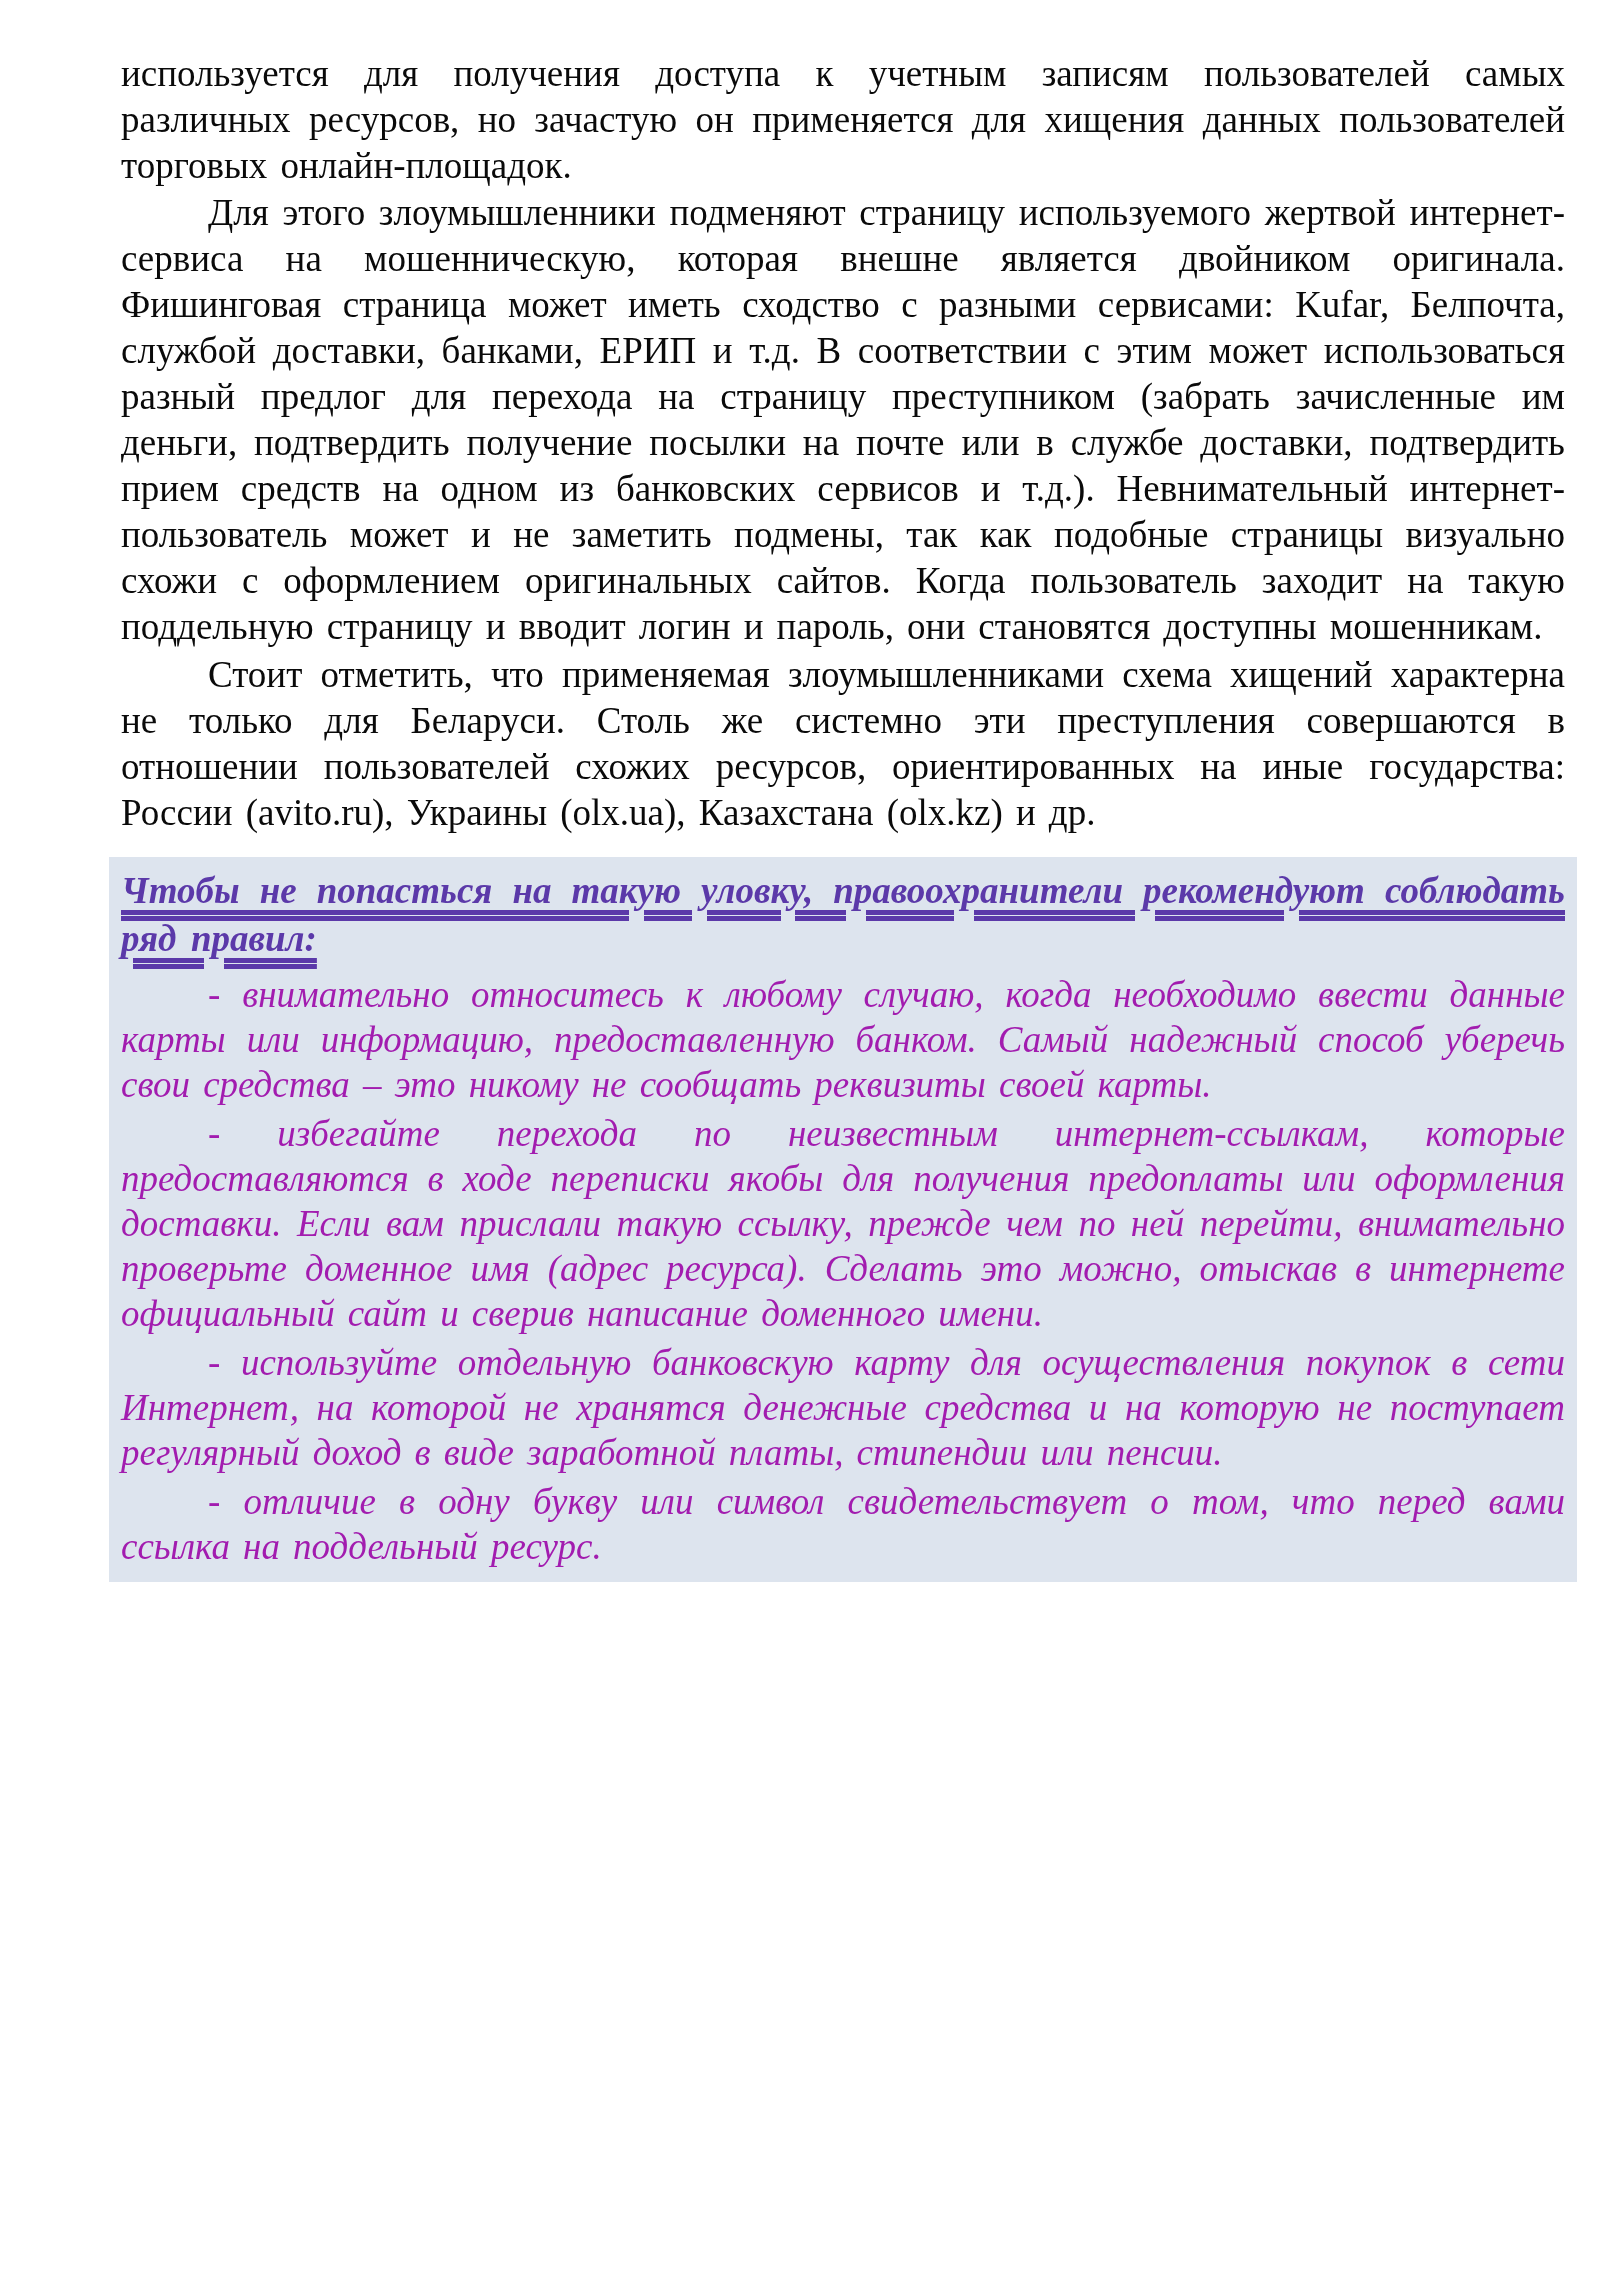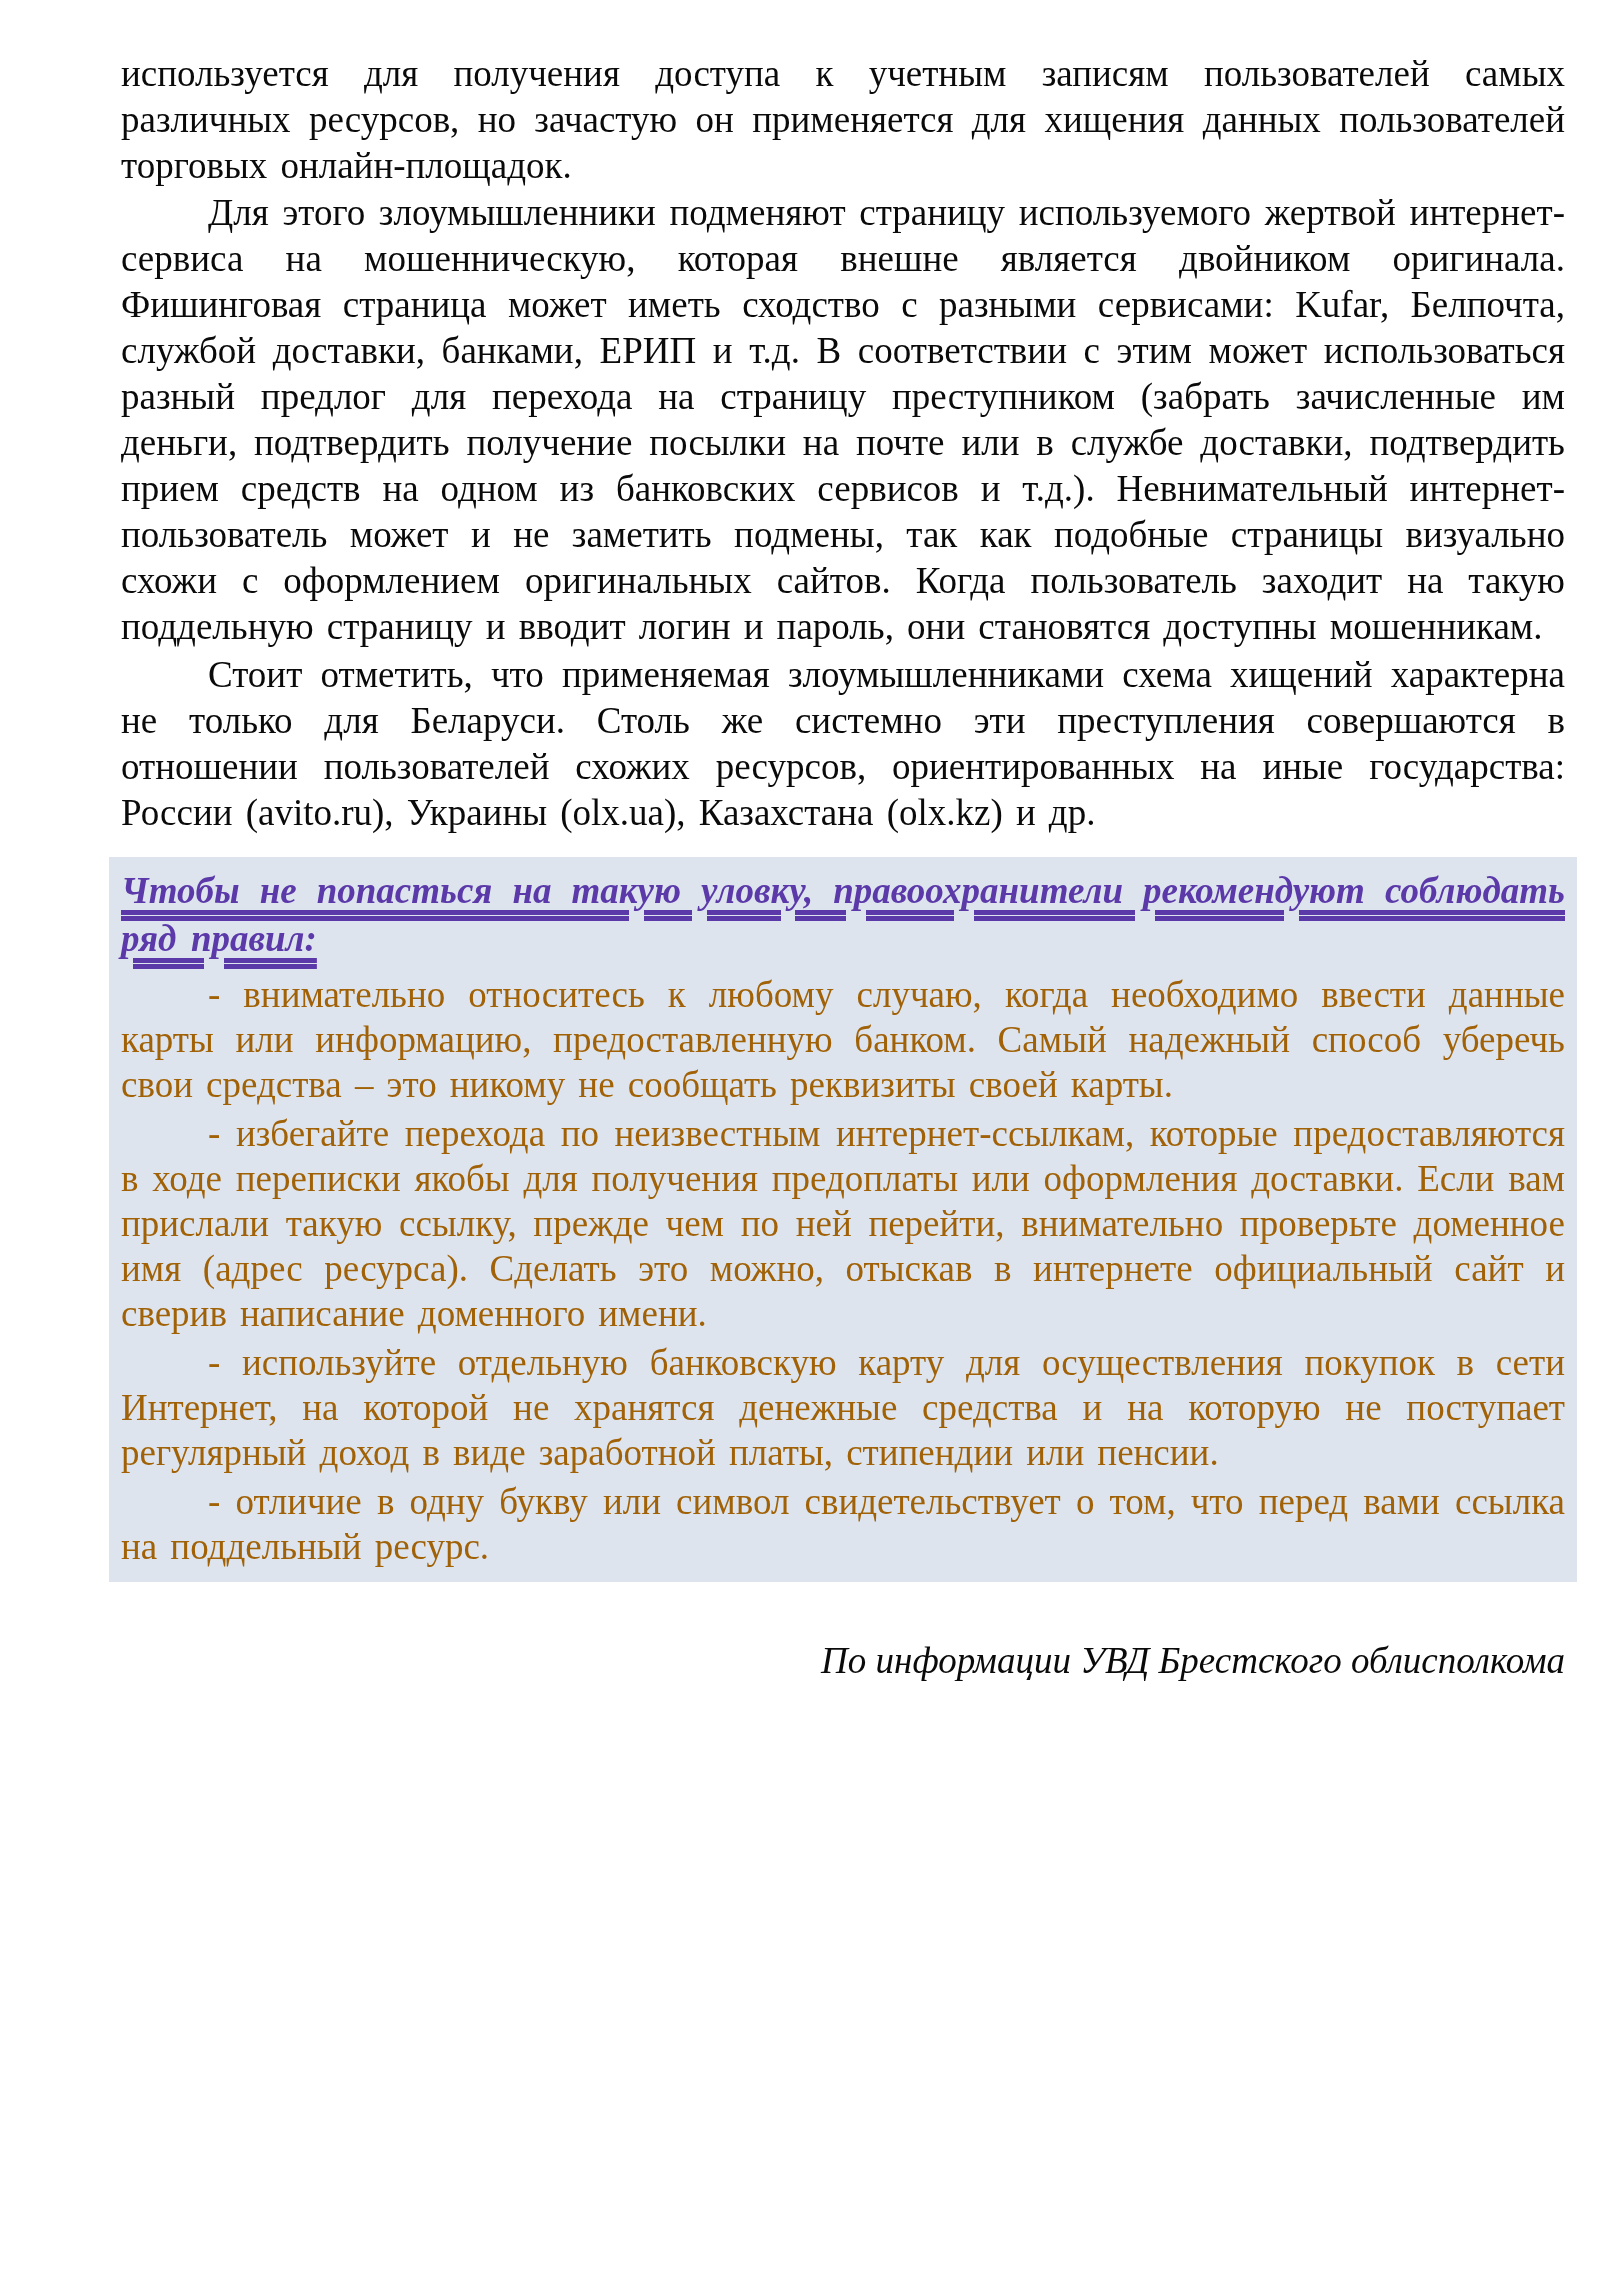--- a/index.html
+++ b/index.html
@@ -48,21 +48,22 @@
     text-decoration-style: double;
     text-decoration-color: #5b39a9;
     text-decoration-thickness: 4.6px;
     text-underline-offset: 7.2px;
     margin: 0 0 9.2px 0;
     word-spacing: 5.2px;
   }
   .highlight-block .rec-item {
     font-size: 37px;
     line-height: 45px;
-    color: #a16207;
+    font-style: italic;
+    color: #a21caf;
     text-align: justify;
     text-indent: 87px;
     margin: 0 0 3.9px 0;
     word-spacing: 3.9px;
   }
   .highlight-block .rec-item:last-child {
     margin-bottom: 0;
   }
   .attribution {
     font-size: 37px;
@@ -90,17 +91,16 @@
 
       <p class="rec-item">- внимательно относитесь к любому случаю, когда необходимо ввести данные карты или информацию, предоставленную банком. Самый надежный способ уберечь свои средства – это никому не сообщать реквизиты своей карты.</p>
 
       <p class="rec-item">- избегайте перехода по неизвестным интернет-ссылкам, которые предоставляются в ходе переписки якобы для получения предоплаты или оформления доставки. Если вам прислали такую ссылку, прежде чем по ней перейти, внимательно проверьте доменное имя (адрес ресурса). Сделать это можно, отыскав в интернете официальный сайт и сверив написание доменного имени.</p>
 
       <p class="rec-item">- используйте отдельную банковскую карту для осуществления покупок в сети Интернет, на которой не хранятся денежные средства и на которую не поступает регулярный доход в виде заработной платы, стипендии или пенсии.</p>
 
       <p class="rec-item">- отличие в одну букву или символ свидетельствует о том, что перед вами ссылка на поддельный ресурс.</p>
     </div>
 
-    <p class="attribution">По информации УВД Брестского облисполкома</p>
 
   </div>
 </div>
 
 
 </body></html>

